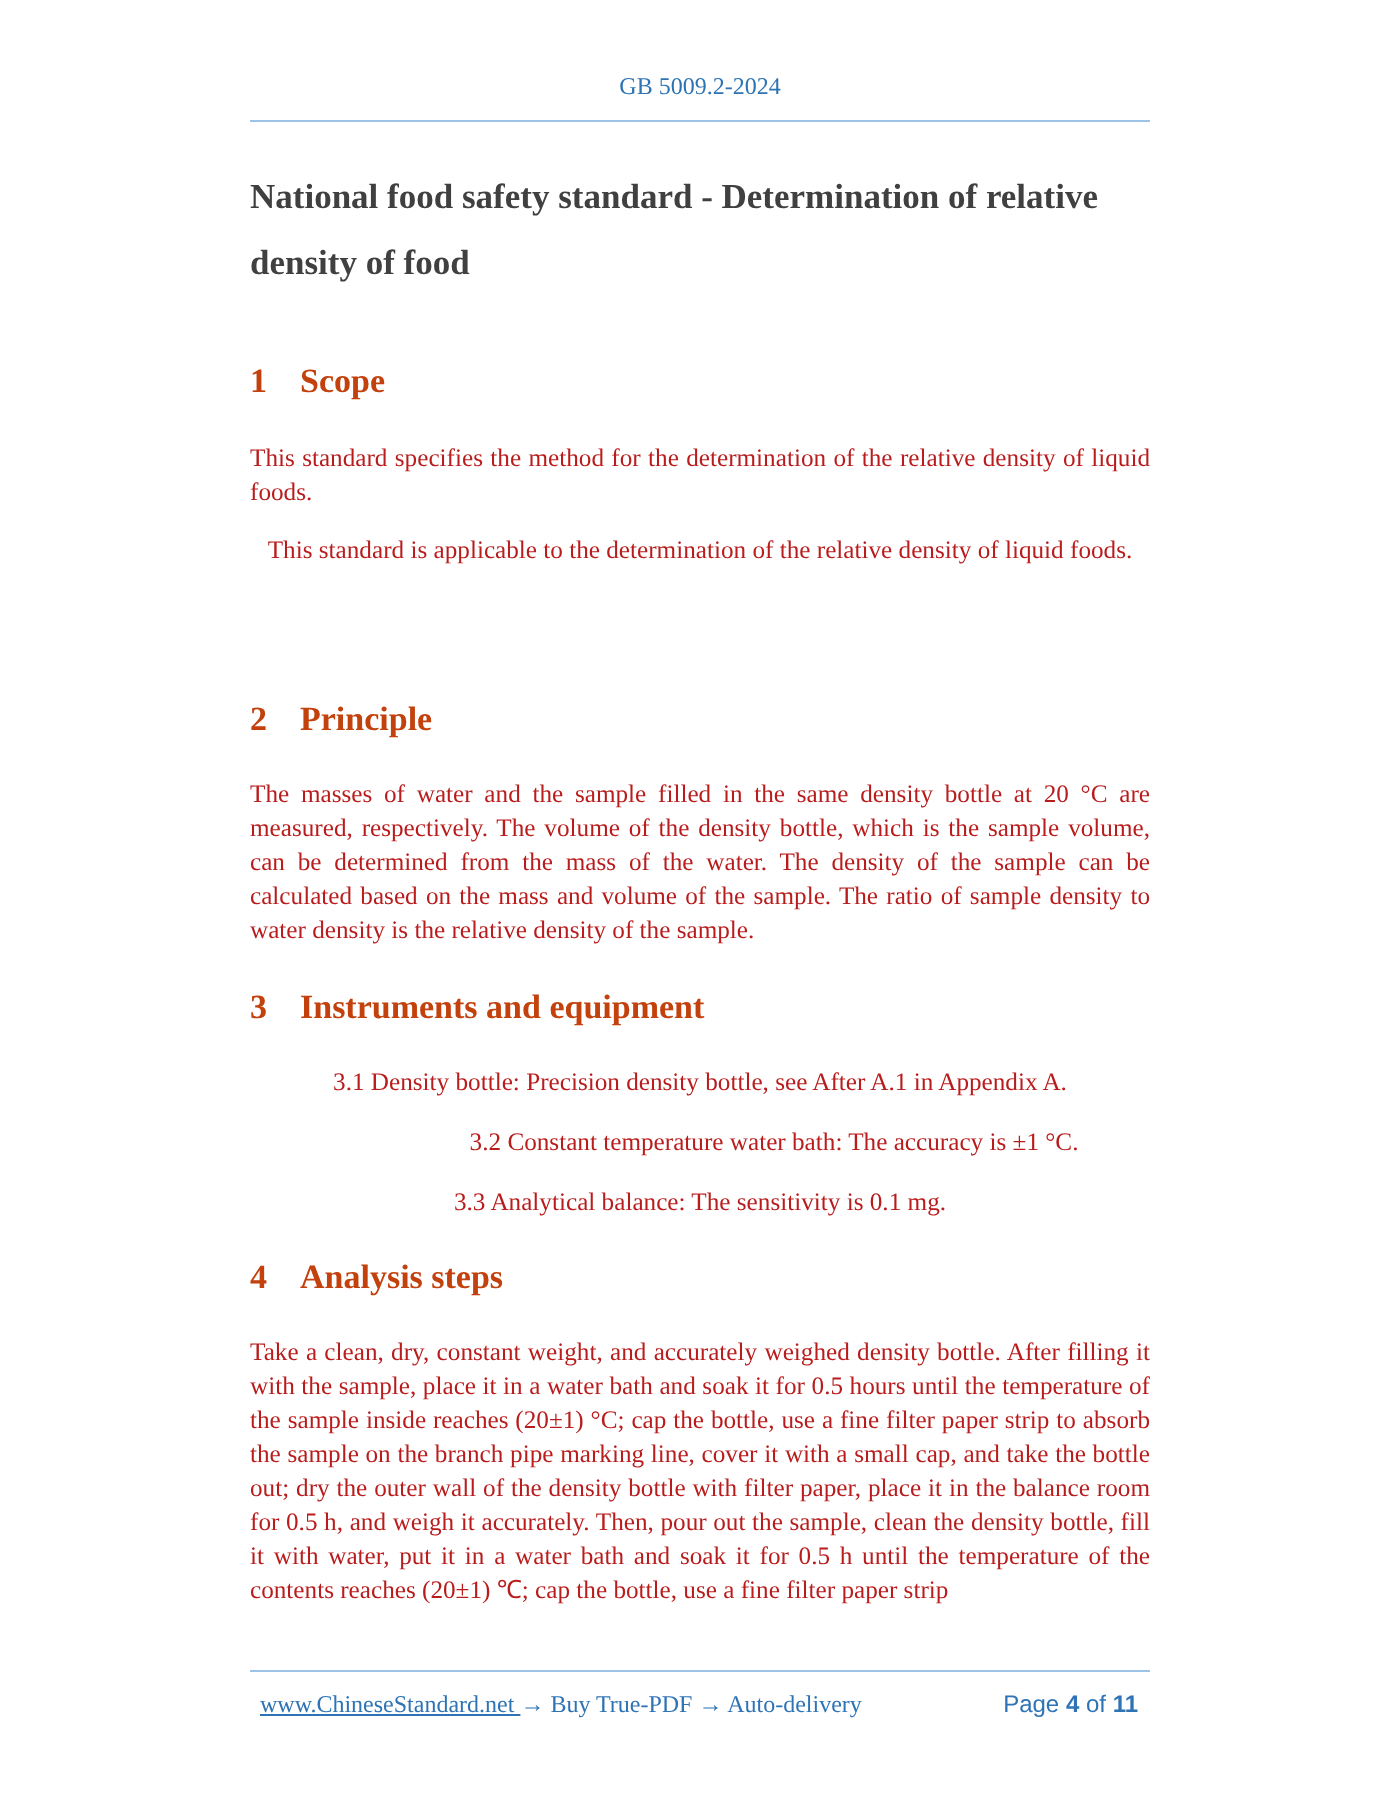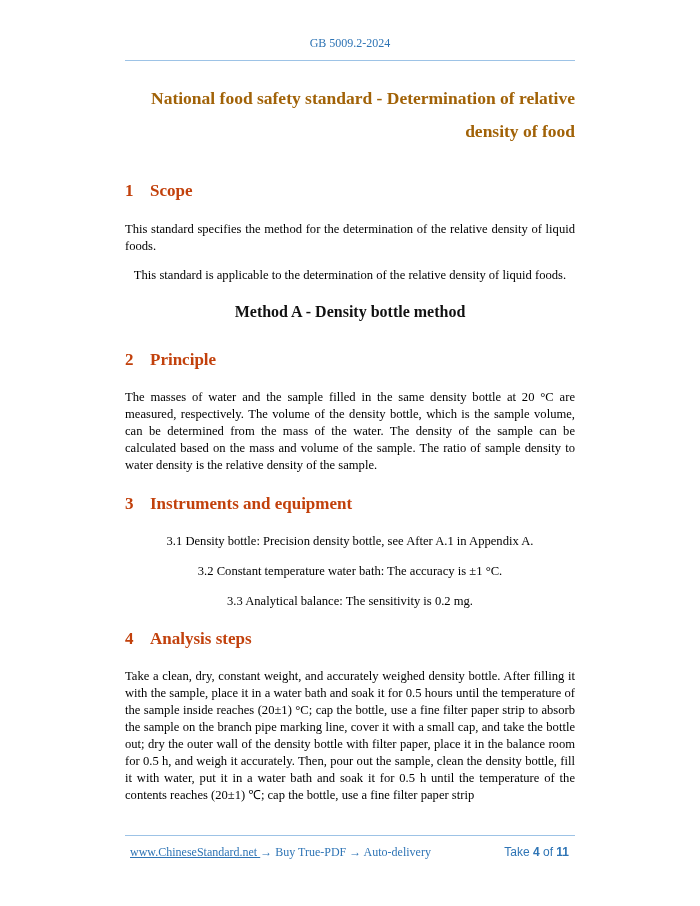--- a/index.html
+++ b/index.html
@@ -37,25 +37,25 @@
     top: 60px;
     width: 450px;
     height: 0;
     border-top: 1px solid #9dc3e6;
   }
   .doc-title {
     position: absolute;
     left: 0;
     top: 82px;
     width: 450px;
-    text-align: right;
+    text-align: left;
     font-weight: bold;
     font-size: 17.5px;
     line-height: 33px;
-    color: #a16207;
+    color: #404040;
   }
   .section-heading {
     position: absolute;
     left: 0;
     font-weight: bold;
     font-size: 17px;
     color: #c2410c;
     white-space: nowrap;
   }
   .section-heading .num {
@@ -71,21 +71,21 @@
     font-size: 16px;
     color: #111;
   }
   .para {
     position: absolute;
     left: 0;
     width: 450px;
     font-size: 12.6px;
     line-height: 17px;
     text-align: justify;
-    color: #000000;
+    color: #b91c1c;
   }
   .para.single {
     white-space: nowrap;
     text-align: center;
   }
   .para b {
     font-weight: normal;
   }
   .footer-rule {
     position: absolute;
@@ -137,48 +137,47 @@
     <div>National food safety standard - Determination of relative</div>
     <div>density of food</div>
   </div>
 
   <div class="section-heading" style="top:181px;">
     <span class="num">1</span><span>Scope</span>
   </div>
   <div class="para" style="top:221px;">This standard specifies the method for the determination of the relative density of liquid foods.</div>
   <div class="para single" style="top:267px;">This standard is applicable to the determination of the relative density of liquid foods.</div>
 
-  <div class="method-heading" style="top:303px;">Method A - Density bottle method</div>
 
   <div class="section-heading" style="top:350px;">
     <span class="num">2</span><span>Principle</span>
   </div>
   <div class="para" style="top:389px;">The masses of water and the sample filled in the same density bottle at 20 °C are measured, respectively. The volume of the density bottle, which is the sample volume, can be determined from the mass of the water. The density of the sample can be calculated based on the mass and volume of the sample. The ratio of sample density to water density is the relative density of the sample.</div>
 
   <div class="section-heading" style="top:494px;">
     <span class="num">3</span><span>Instruments and equipment</span>
   </div>
   <div class="para single" style="top:533px;">
     <b>3.1</b> <span>Density bottle: Precision density bottle, see After A.1 in Appendix A.</span>
   </div>
-  <div class="para single" style="top:563px;">
+  <div class="para single" style="top:563px;margin-left:37px;">
     <b>3.2</b> <span>Constant temperature water bath: The accuracy is ±1 °C.</span>
   </div>
   <div class="para single" style="top:593px;">
-    <b>3.3</b> <span>Analytical balance: The sensitivity is 0.2 mg.</span>
+    <b>3.3</b> <span>Analytical balance: The sensitivity is 0.1 mg.</span>
   </div>
 
   <div class="section-heading" style="top:629px;">
     <span class="num">4</span><span>Analysis steps</span>
   </div>
   <div class="para" style="top:668px;">Take a clean, dry, constant weight, and accurately weighed density bottle. After filling it with the sample, place it in a water bath and soak it for 0.5 hours until the temperature of the sample inside reaches (20±1) °C; cap the bottle, use a fine filter paper strip to absorb the sample on the branch pipe marking line, cover it with a small cap, and take the bottle out; dry the outer wall of the density bottle with filter paper, place it in the balance room for 0.5 h, and weigh it accurately. Then, pour out the sample, clean the density bottle, fill it with water, put it in a water bath and soak it for 0.5 h until the temperature of the contents reaches (20±1) ℃; cap the bottle, use a fine filter paper strip</div>
 
   <div class="footer-rule"></div>
   <div class="footer">
     <div class="link">
       <a>www.ChineseStandard.net </a><span>→</span><span> Buy True-PDF </span><span>→</span><span> Auto-delivery</span>
     </div>
     <div class="pager">
-      <span>Take </span><b>4</b><span> of </span><b>11</b>
+      <span>Page </span><b>4</b><span> of </span><b>11</b>
     </div>
   </div>
 
 </div>
 
 </body></html>

